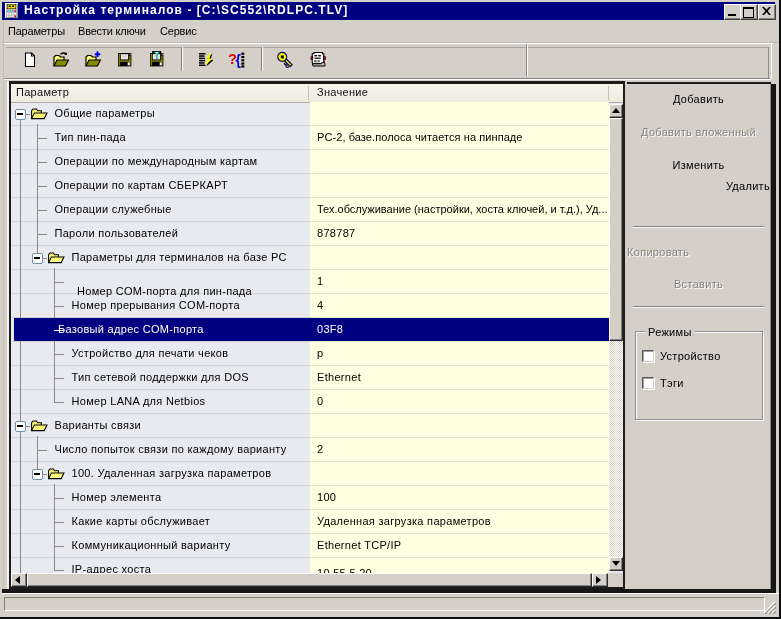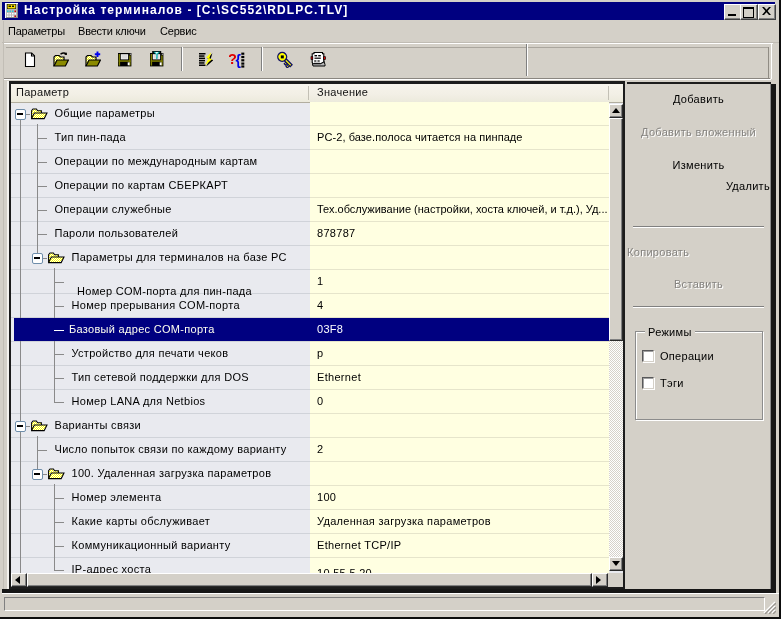--- a/index.html
+++ b/index.html
@@ -262,21 +262,21 @@
     <path d="M0.6 10.6 L3.4 4.9 L16 4.9 L13.2 10.6 Z" fill="url(#h2)" stroke="#000" stroke-width="1.05"></path>
   </svg>
 <div class="t" style="left:71.5px;top:250.5px;color:#000;">Параметры для терминалов на базе PC</div>
 <div class="a" style="left:54px;top:282px;width:10px;height:1px;background:#8a8a8a;"></div>
 <div class="t" style="left:77px;top:274.5px;color:#000;margin-top:10px;">Номер COM-порта для пин-пада</div>
 <div class="t" style="left:317px;top:274.5px;color:#000;">1</div>
 <div class="a" style="left:54px;top:306px;width:10px;height:1px;background:#8a8a8a;"></div>
 <div class="t" style="left:71.5px;top:298.5px;color:#000;">Номер прерывания COM-порта</div>
 <div class="t" style="left:317px;top:298.5px;color:#000;">4</div>
 <div class="a" style="left:54px;top:330px;width:10px;height:1px;background:#ffffff;"></div>
-<div class="t" style="left:69px;top:322.5px;color:#fffff0;">Базовый адрес COM-порта</div>
+<div class="t" style="left:58px;top:322.5px;color:#fffff0;">Базовый адрес COM-порта</div>
 <div class="t" style="left:317px;top:322.5px;color:#fff;">03F8</div>
 <div class="a" style="left:54px;top:354px;width:10px;height:1px;background:#8a8a8a;"></div>
 <div class="t" style="left:71.5px;top:346.5px;color:#000;text-align:right;">Устройство для печати чеков</div>
 <div class="t" style="left:317px;top:346.5px;color:#000;">p</div>
 <div class="a" style="left:54px;top:378px;width:10px;height:1px;background:#8a8a8a;"></div>
 <div class="t" style="left:71.5px;top:370.5px;color:#000;">Тип сетевой поддержки для DOS</div>
 <div class="t" style="left:317px;top:370.5px;color:#000;">Ethernet</div>
 <div class="a" style="left:54px;top:402px;width:10px;height:1px;background:#8a8a8a;"></div>
 <div class="t" style="left:71.5px;top:394.5px;color:#000;">Номер LANA для Netbios</div>
 <div class="t" style="left:317px;top:394.5px;color:#000;">0</div>
@@ -358,21 +358,21 @@
 <div class="t" style="left:627px;top:180px;width:143px;text-align:right;">Удалить</div>
 <div class="a" style="left:633px;top:226px;width:131px;height:1px;background:#808080;"></div>
 <div class="a" style="left:633px;top:227px;width:131px;height:1px;background:#fff;"></div>
 <div class="t dis" style="left:627px;top:246px;width:143px;text-align:left;">Копировать</div>
 <div class="t dis" style="left:627px;top:278px;width:143px;text-align:center;">Вставить</div>
 <div class="a" style="left:633px;top:306px;width:131px;height:1px;background:#808080;"></div>
 <div class="a" style="left:633px;top:307px;width:131px;height:1px;background:#fff;"></div>
 <div class="a" style="left:635px;top:331px;width:128px;height:89px;border:1px solid #8c8c8c;box-shadow:1px 1px 0 #fff, inset 1px 1px 0 #fff;box-sizing:border-box;"></div>
 <div class="t" style="left:645px;top:326px;background:#d4d0c8;padding:0 3px;">Режимы</div>
 <div class="a" style="left:642px;top:350px;width:12px;height:12px;background:#fff;border-top:1px solid #58585a;border-left:1px solid #58585a;border-right:1px solid #d4d0c8;border-bottom:1px solid #d4d0c8;box-shadow:inset 1px 1px 0 #a0a0a0, 1px 1px 0 #fff;box-sizing:border-box;"></div>
-<div class="t" style="left:660px;top:350px;">Операции</div>
+<div class="t" style="left:660px;top:350px;">Устройство</div>
 <div class="a" style="left:642px;top:377px;width:12px;height:12px;background:#fff;border-top:1px solid #58585a;border-left:1px solid #58585a;border-right:1px solid #d4d0c8;border-bottom:1px solid #d4d0c8;box-shadow:inset 1px 1px 0 #a0a0a0, 1px 1px 0 #fff;box-sizing:border-box;"></div>
 <div class="t" style="left:660px;top:377px;">Тэги</div>
 <div class="a" style="left:2px;top:589px;width:774px;height:4px;background:#161616;"></div>
 <div class="a" style="left:2px;top:593px;width:777px;height:1px;background:#fff;"></div>
 <div class="a" style="left:2px;top:594px;width:777px;height:21px;background:#d4d0c8;"></div>
 <div class="a" style="left:4px;top:597px;width:761px;height:14px;border-top:1px solid #808080;border-left:1px solid #808080;border-right:1px solid #fff;border-bottom:1px solid #fff;box-sizing:border-box;"></div>
 <svg class="a" style="left:763px;top:601px" width="13" height="13" viewBox="0 0 13 13">
 <g stroke-width="1.5">
       <path d="M12 1 L1 12" stroke="#fff"></path>
       <path d="M13 2 L2 13" stroke="#9a9690"></path>

